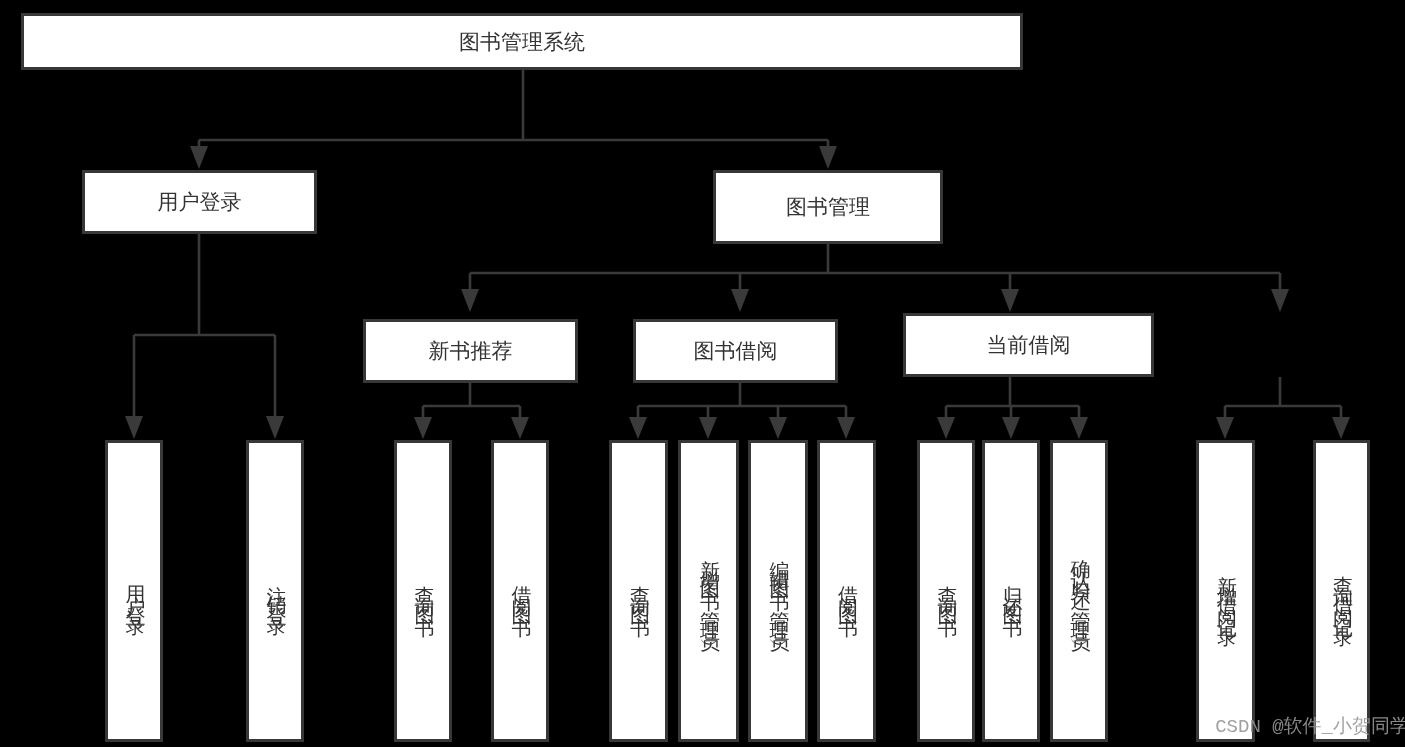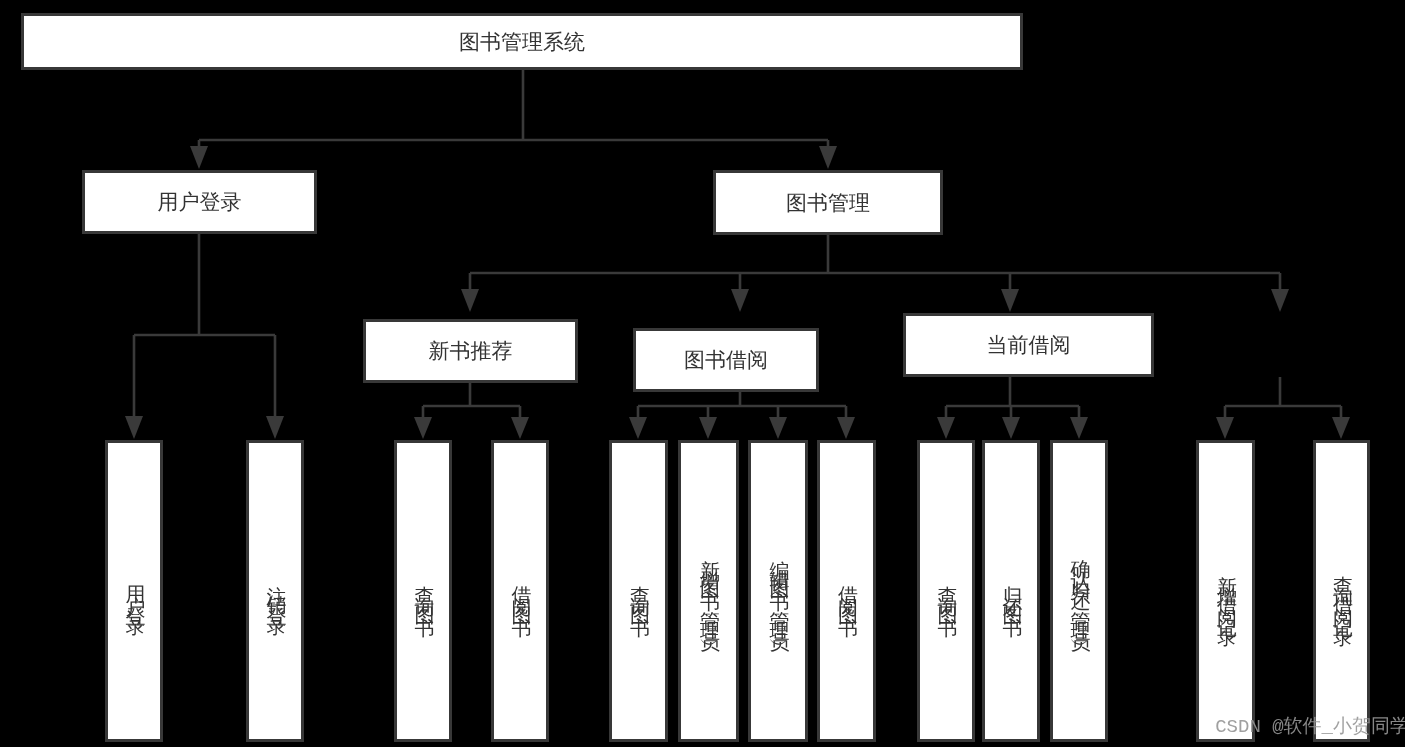--- a/index.html
+++ b/index.html
@@ -99,24 +99,24 @@
     <g>
       <path d="M1280 377 V406 M1225 406 H1341 M1225 406 V420 M1341 406 V420"></path>
       <polygon points="1216,417 1234,417 1225,439"></polygon>
       <polygon points="1332,417 1350,417 1341,439"></polygon>
     </g>
   </svg>
 
   <div class="hnode" style="left:21px;top:13px;width:1002px;height:57px;">图书管理系统</div>
 
   <div class="hnode" style="left:82px;top:170px;width:235px;height:64px;">用户登录</div>
-  <div class="hnode" style="left:713px;top:170px;width:230px;height:65px;">图书管理</div>
+  <div class="hnode" style="left:713px;top:170px;width:230px;height:74px;">图书管理</div>
 
   <div class="hnode" style="left:363px;top:313px;width:215px;height:64px;margin-top:6px;">新书推荐</div>
-  <div class="hnode" style="left:633px;top:328px;width:186px;height:64px;">图书借阅</div>
+  <div class="hnode" style="left:633px;top:319px;width:205px;height:64px;">图书借阅</div>
   <div class="hnode" style="left:903px;top:313px;width:251px;height:64px;">当前借阅</div>
 
   <div class="vnode" style="left:105px;top:440px;width:58px;height:302px;">
     <span class="vtext">用户登录</span>
   </div>
   <div class="vnode" style="left:246px;top:440px;width:58px;height:302px;">
     <span class="vtext">注销登录</span>
   </div>
 
   <div class="vnode" style="left:394px;top:440px;width:58px;height:302px;">

